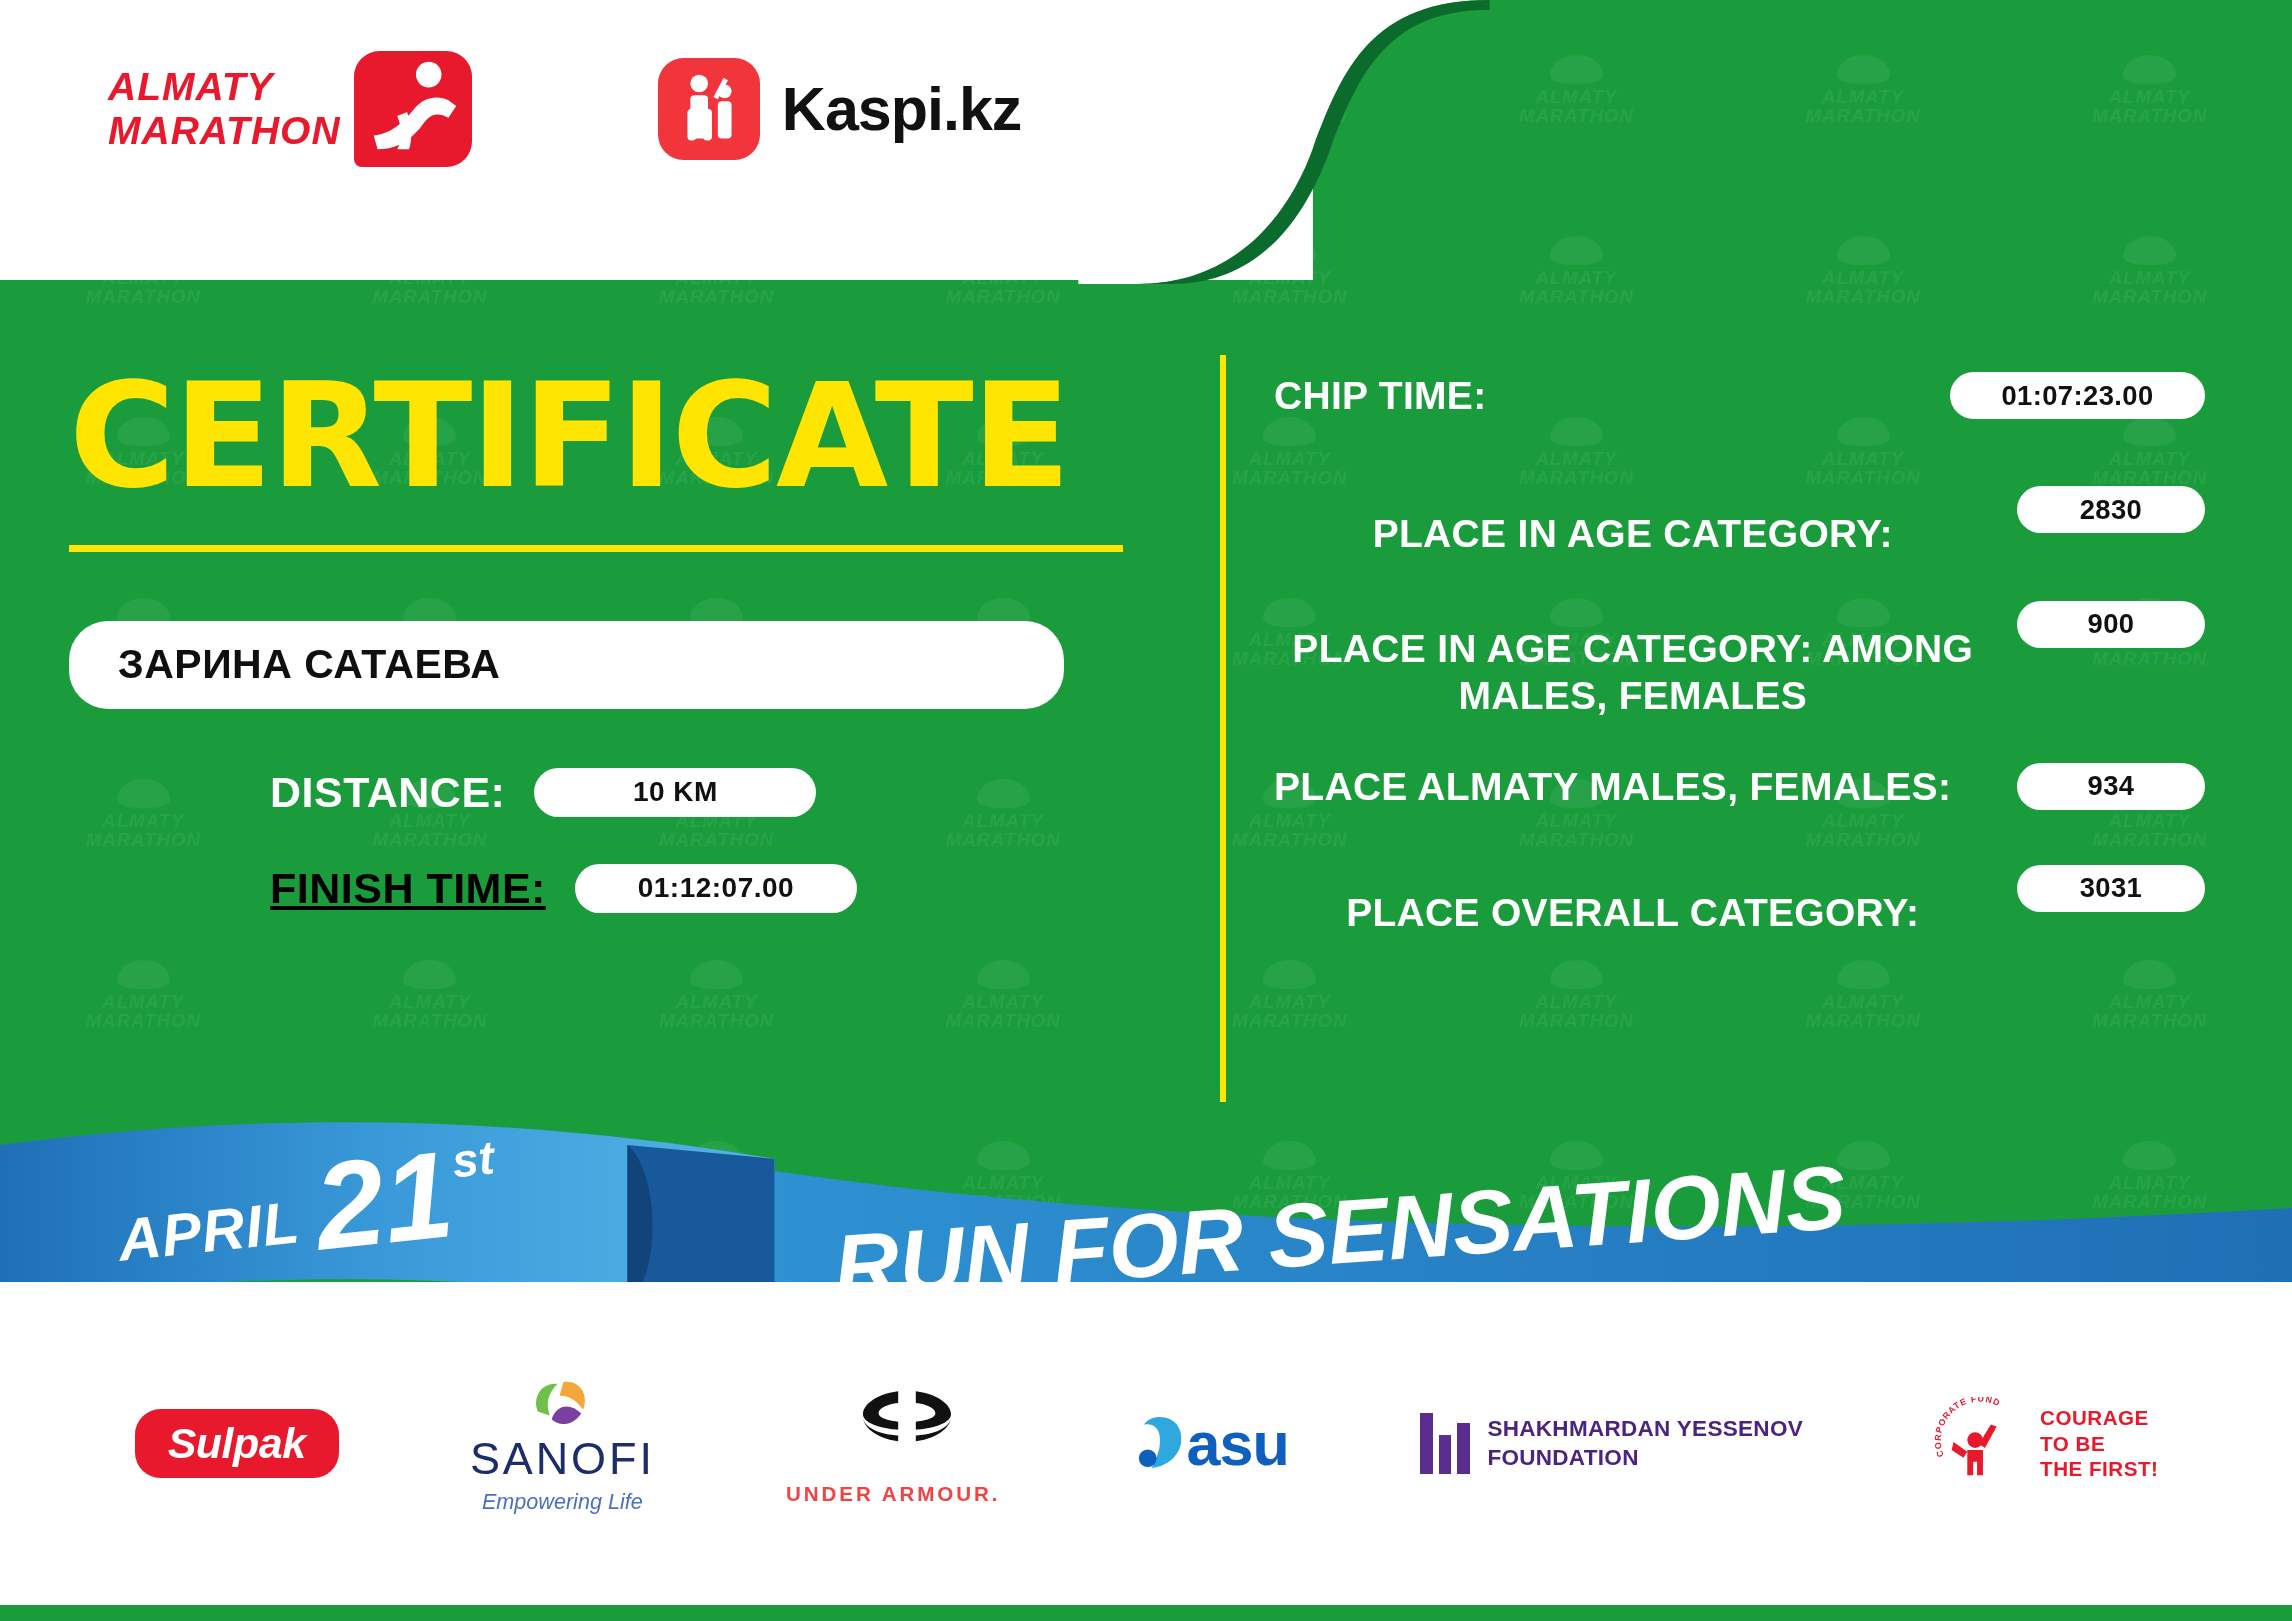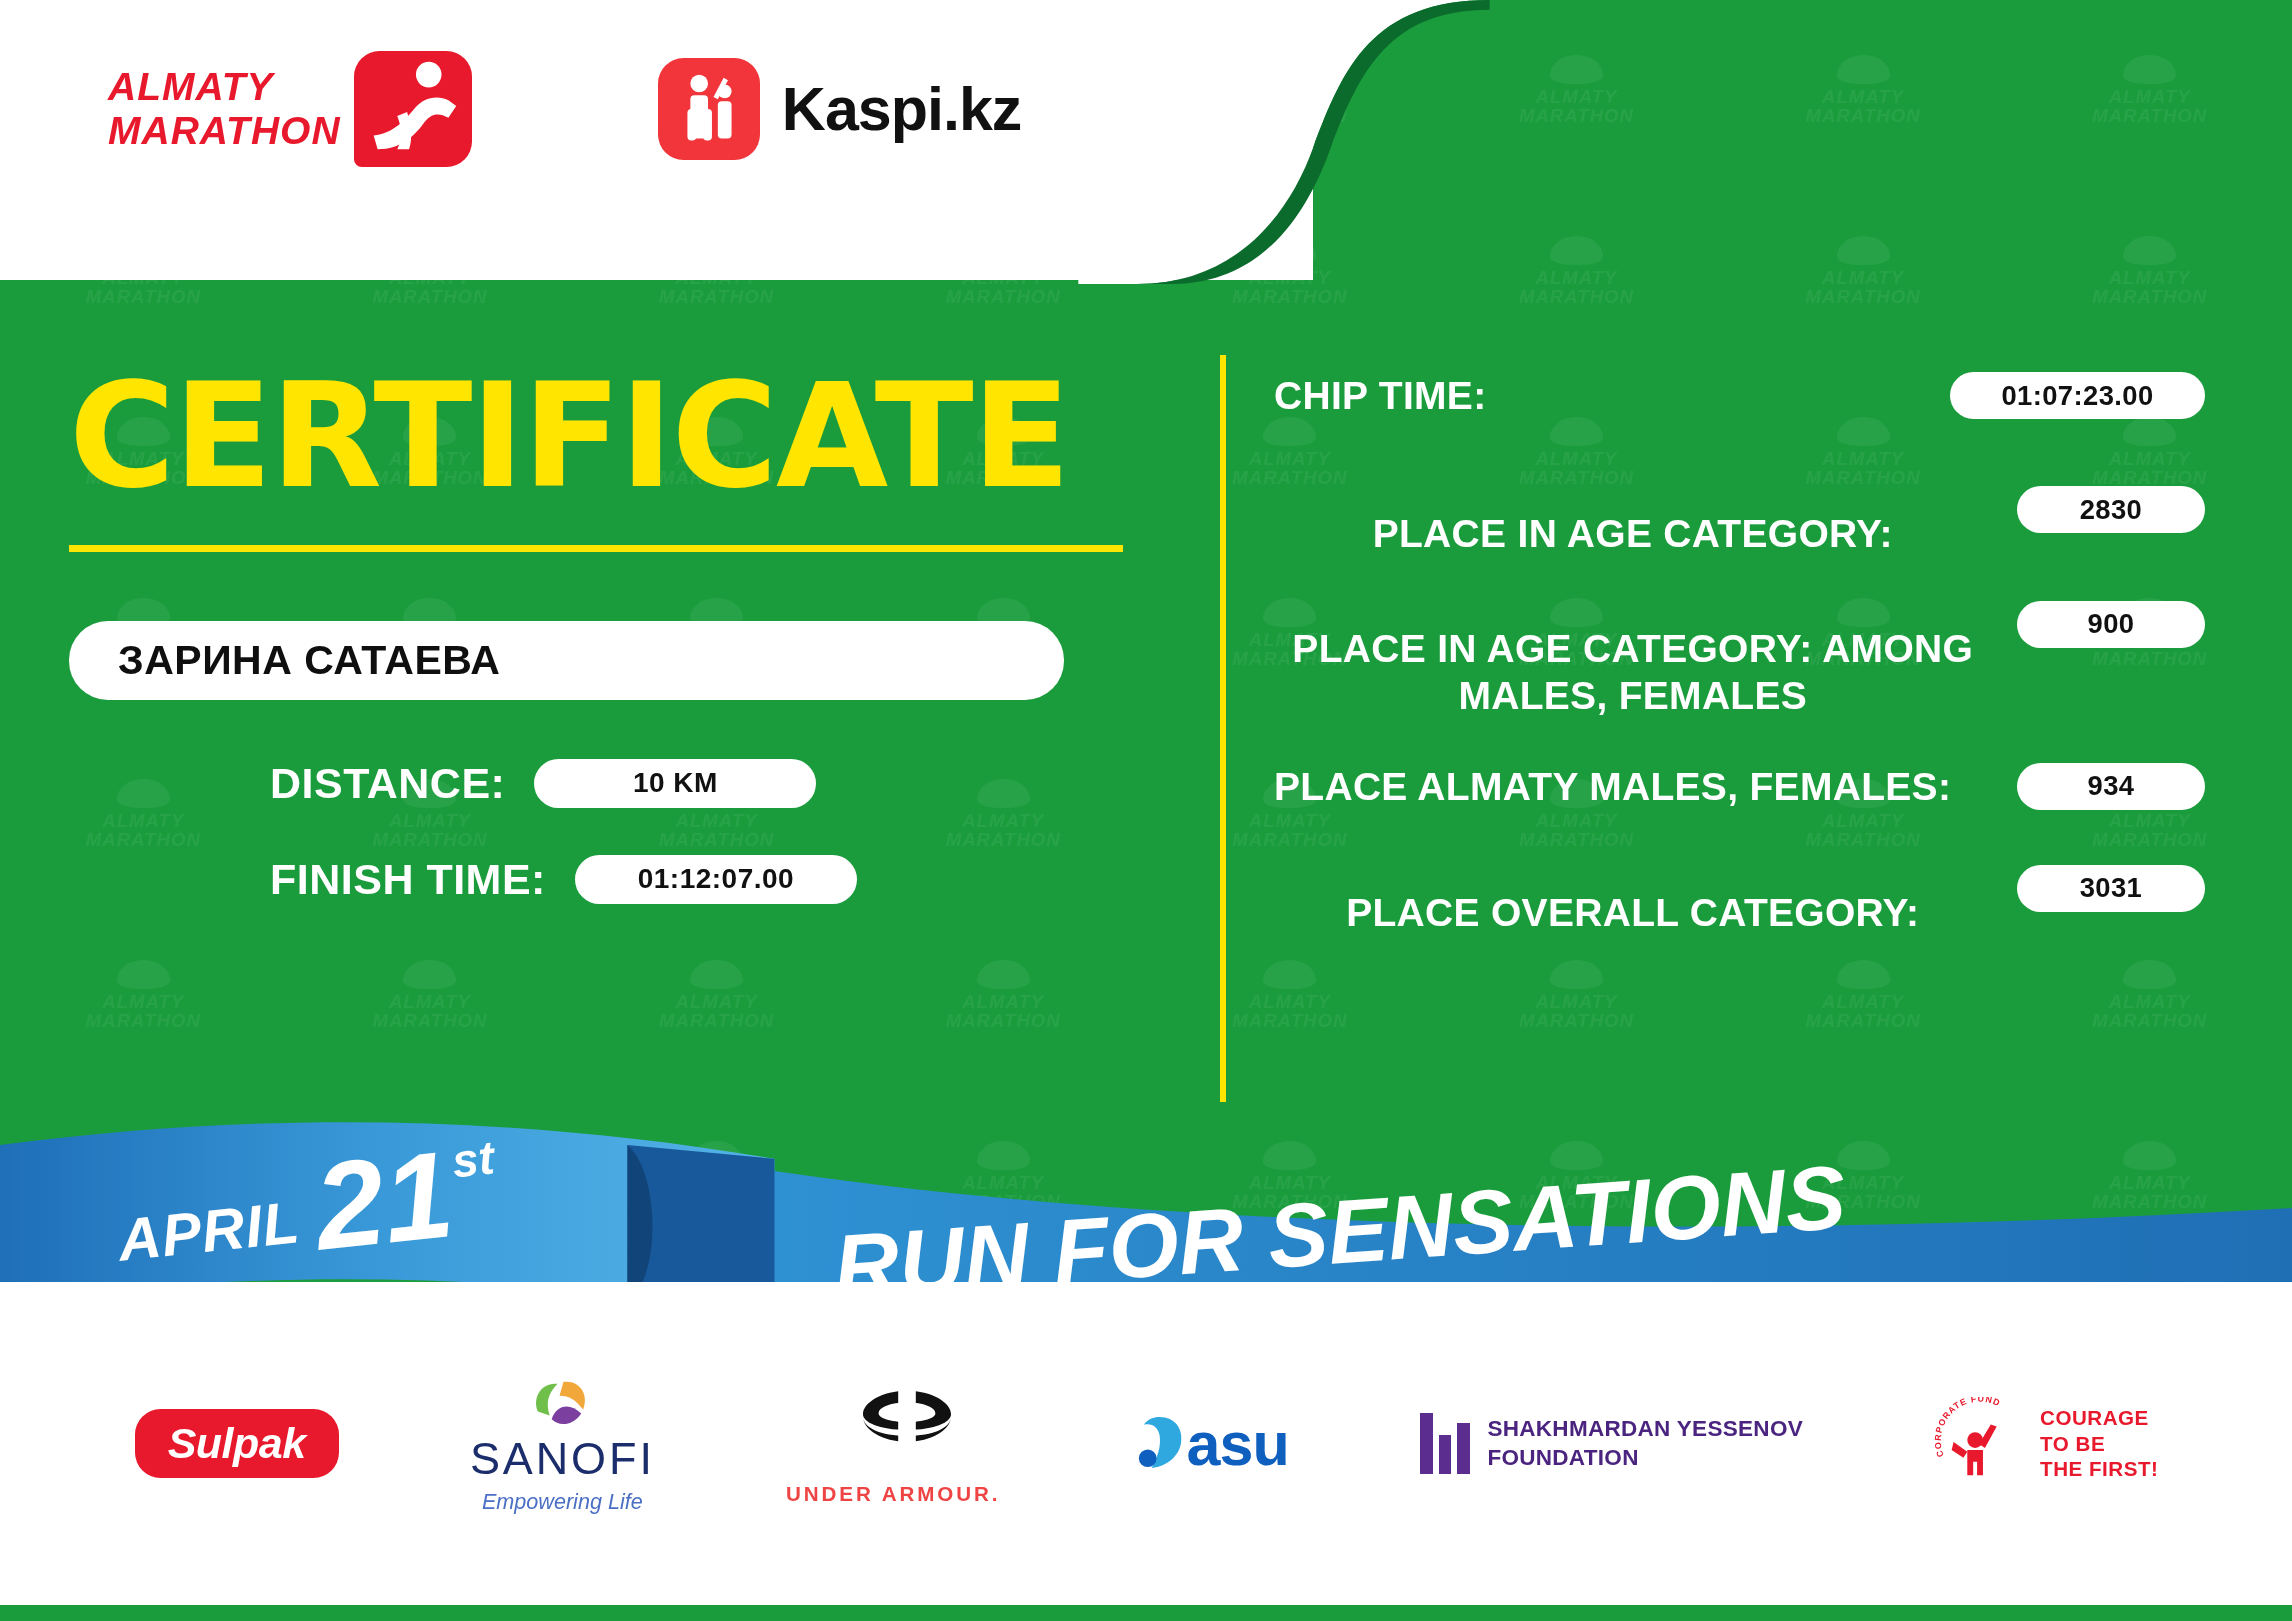--- a/index.html
+++ b/index.html
@@ -125,21 +125,21 @@
     line-height: 1;
     font-family: "DejaVu Sans", sans-serif;
   }
   .title-rule {
     width: 1054px; height: 6.9px;
     background: #ffe500;
     margin-top: 37px;
   }
   .name-pill {
     margin-top: 69px;
-    width: 995px; height: 79px;
+    width: 995px; height: 88px;
     background: #ffffff;
     border-radius: 39px;
     display: flex;
     align-items: center;
     padding-left: 49px;
     color: #0f0f0f;
     font-size: 41px;
     font-weight: 700;
     letter-spacing: 0.5px;
   }
@@ -149,21 +149,21 @@
     margin-top: 59px;
     padding-left: 201px;
   }
   .field-label {
     font-size: 43px;
     font-weight: 800;
     letter-spacing: 0.5px;
     white-space: nowrap;
   }
   .field-label.white { color: #ffffff; }
-  .field-label.yellow { color: #ffffff; }
+  .field-label.yellow { color: #000000; text-decoration: underline; }
   .value-pill {
     margin-left: 29px;
     min-width: 282px; height: 49px;
     background: #ffffff;
     border-radius: 25.5px;
     display: flex;
     align-items: center;
     justify-content: center;
     color: #111;
     font-size: 28px;

